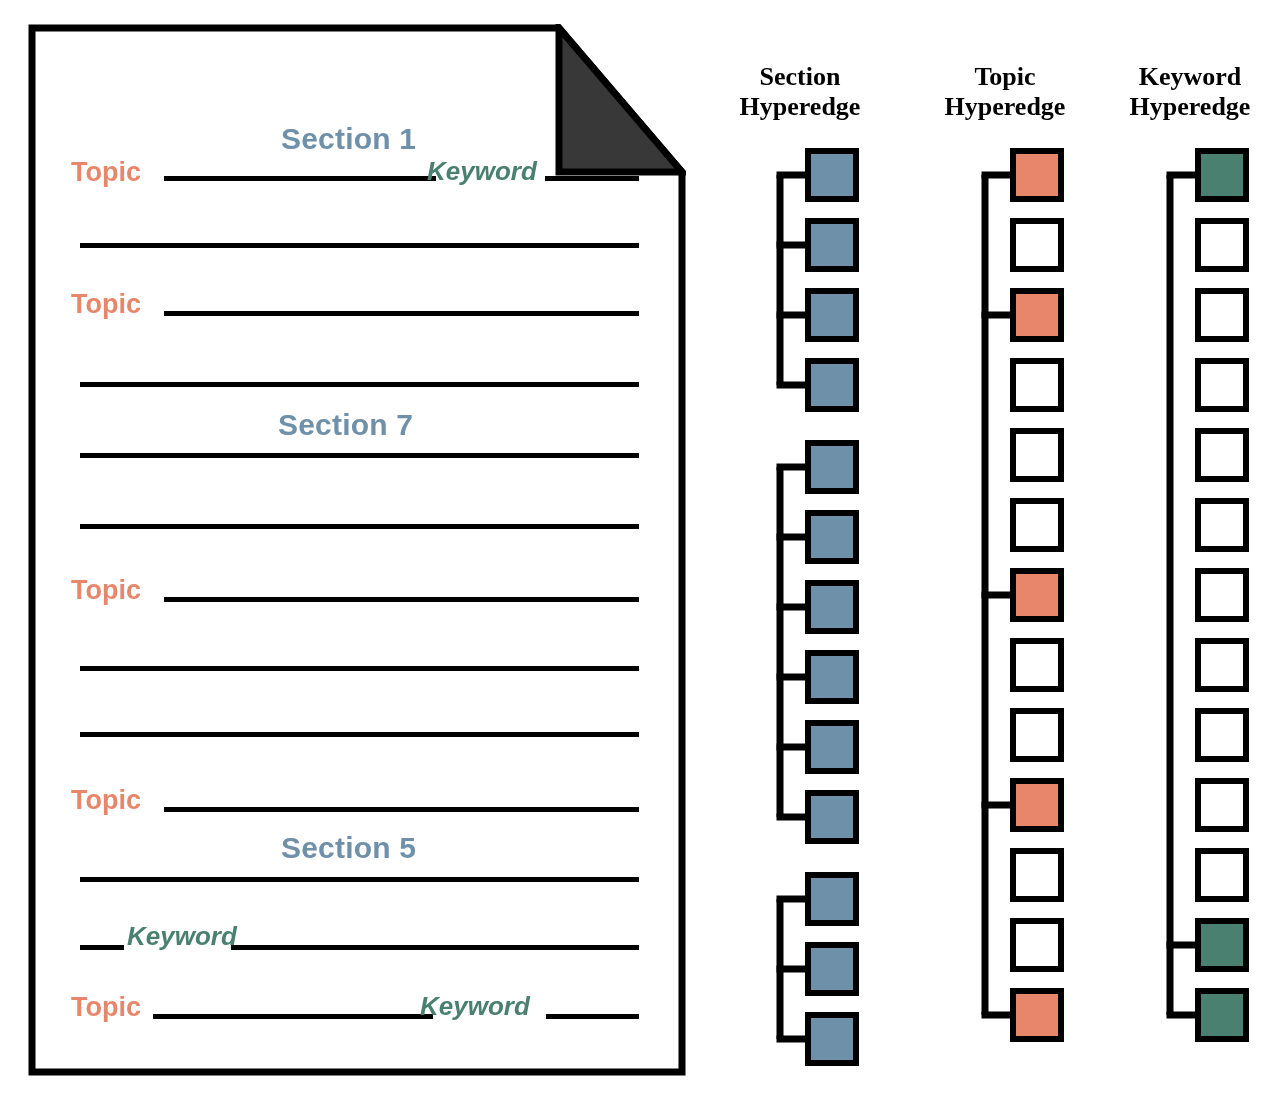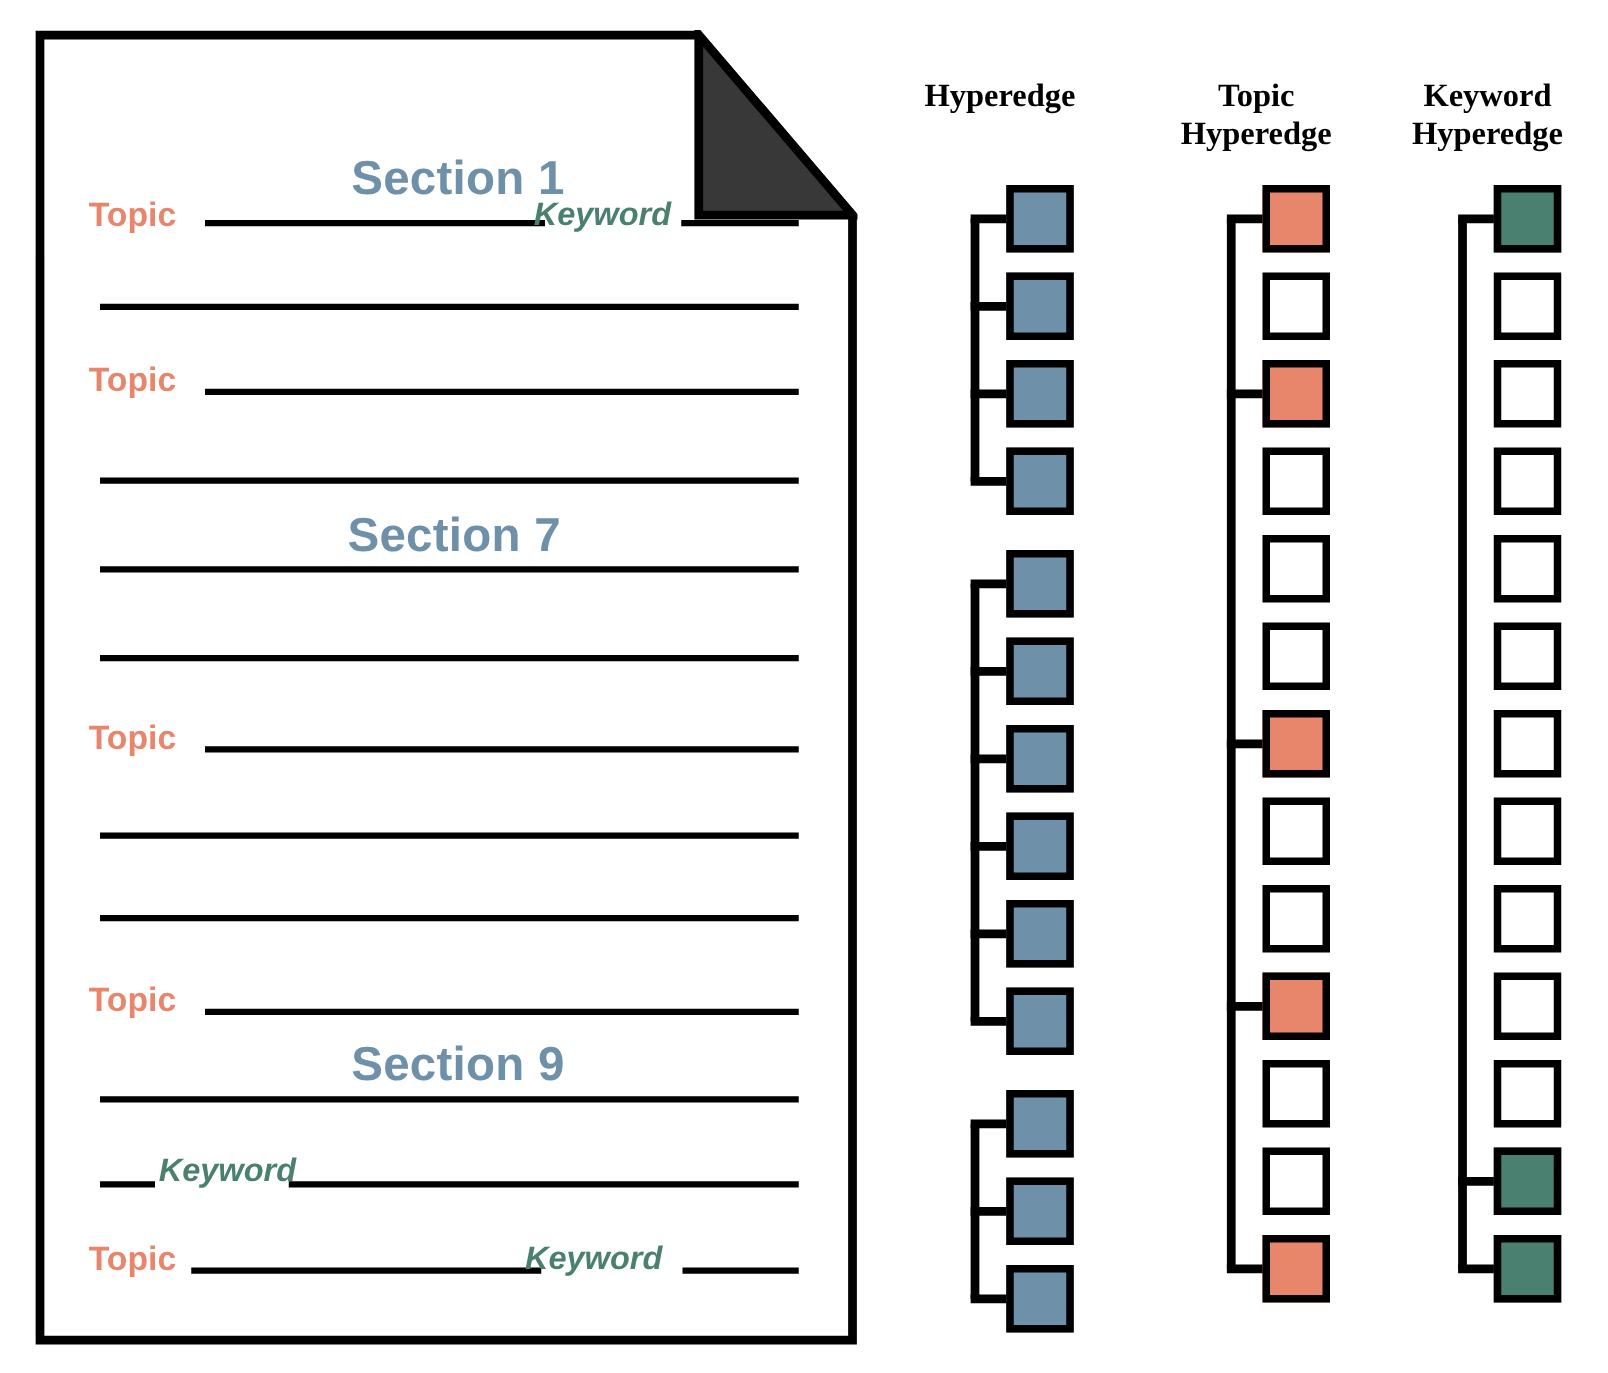--- a/index.html
+++ b/index.html
@@ -42,21 +42,21 @@
 
   .doc-rule {
     position: absolute;
     height: 5px;
     background: #000000;
   }
   .section-heading {
     position: absolute;
     color: #6E90A8;
     font-weight: bold;
-    font-size: 38px;
+    font-size: 30px;
     font-family: "Liberation Sans", sans-serif;
     letter-spacing: 0.2px;
     white-space: nowrap;
   }
   .topic-label {
     position: absolute;
     color: #E8866B;
     font-weight: bold;
     font-size: 27px;
     font-family: "Liberation Sans", sans-serif;
@@ -144,34 +144,35 @@
         <div class="doc-rule" style="left: 52px; top: 642px; width: 559px;"></div>
         <div class="doc-rule" style="left: 52px; top: 708px; width: 559px;"></div>
         <div class="doc-rule" style="left: 136px; top: 783px; width: 475px;"></div>
         <div class="doc-rule" style="left: 52px; top: 853px; width: 559px;"></div>
         <div class="doc-rule" style="left: 52px; top: 921px; width: 44px;"></div>
         <div class="doc-rule" style="left: 203px; top: 921px; width: 408px;"></div>
         <div class="doc-rule" style="left: 125px; top: 990px; width: 280px;"></div>
         <div class="doc-rule" style="left: 518px; top: 990px; width: 93px;"></div>
         <div class="section-heading" style="left: 253px; top: 98px;">Section 1</div>
         <div class="section-heading" style="left: 250px; top: 384px;">Section 7</div>
-        <div class="section-heading" style="left: 253px; top: 807px;">Section 9</div>
+        <div class="section-heading" style="left: 253px; top: 807px;">Section 5</div>
         <div class="topic-label" style="left: 43px; top: 133px;">Topic</div>
         <div class="topic-label" style="left: 43px; top: 265px;">Topic</div>
         <div class="topic-label" style="left: 43px; top: 551px;">Topic</div>
         <div class="topic-label" style="left: 43px; top: 761px;">Topic</div>
         <div class="topic-label" style="left: 43px; top: 968px;">Topic</div>
         <div class="keyword-label" style="left: 399px; top: 132px;">Keyword</div>
         <div class="keyword-label" style="left: 99px; top: 897px;">Keyword</div>
         <div class="keyword-label" style="left: 392px; top: 967px;">Keyword</div>
       </div>
   </div>
 
   <div class="hyperedge-column" id="col-section">
     <div class="column-title">
+      <div>Section</div>
       <div>Hyperedge</div>
     </div>
     <div class="nodes-layer">
         <svg class="bracket-svg" width="200" height="990">
           <line x1="80" x2="80" y1="113" y2="323" stroke="#000000" stroke-width="7"></line>
           <line x1="76.5" x2="109" y1="113" y2="113" stroke="#000000" stroke-width="7"></line>
           <line x1="76.5" x2="109" y1="183" y2="183" stroke="#000000" stroke-width="7"></line>
           <line x1="76.5" x2="109" y1="253" y2="253" stroke="#000000" stroke-width="7"></line>
           <line x1="76.5" x2="109" y1="323" y2="323" stroke="#000000" stroke-width="7"></line>
           <line x1="80" x2="80" y1="405" y2="755" stroke="#000000" stroke-width="7"></line>

